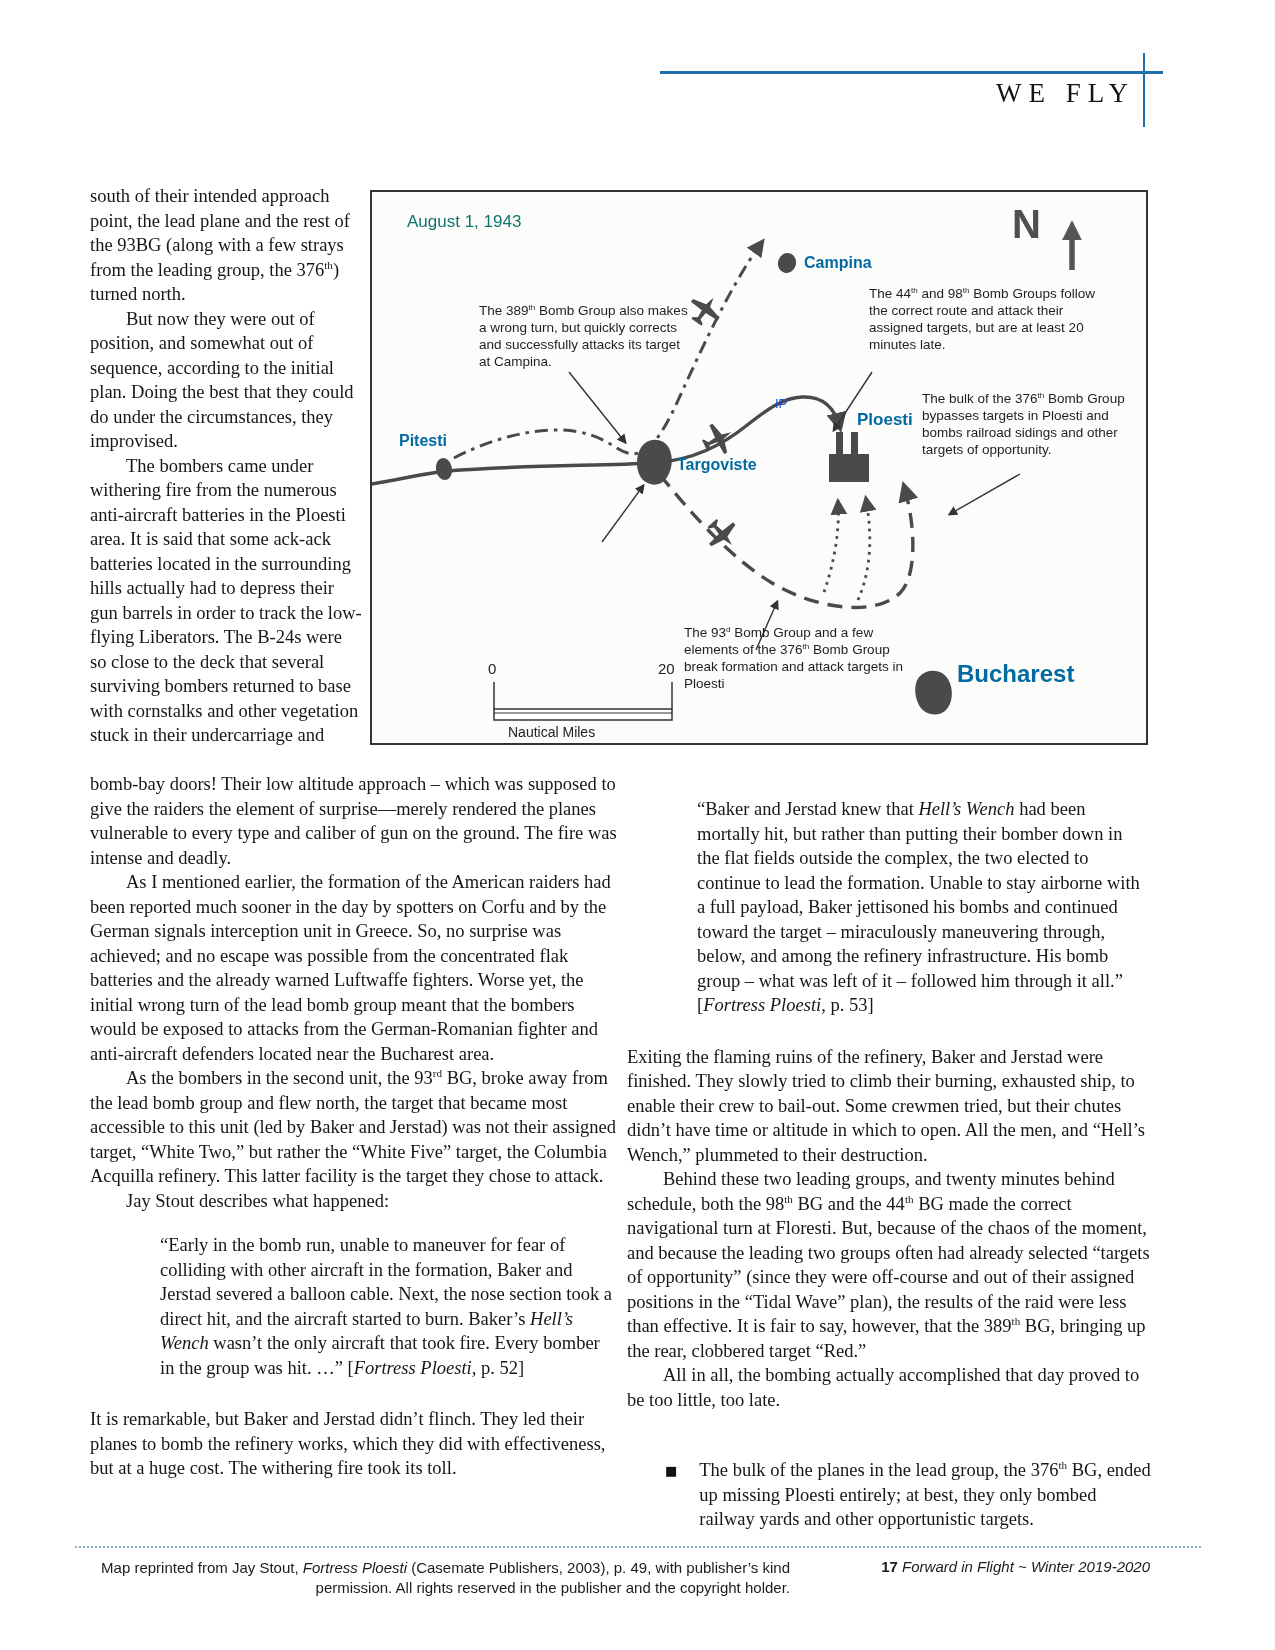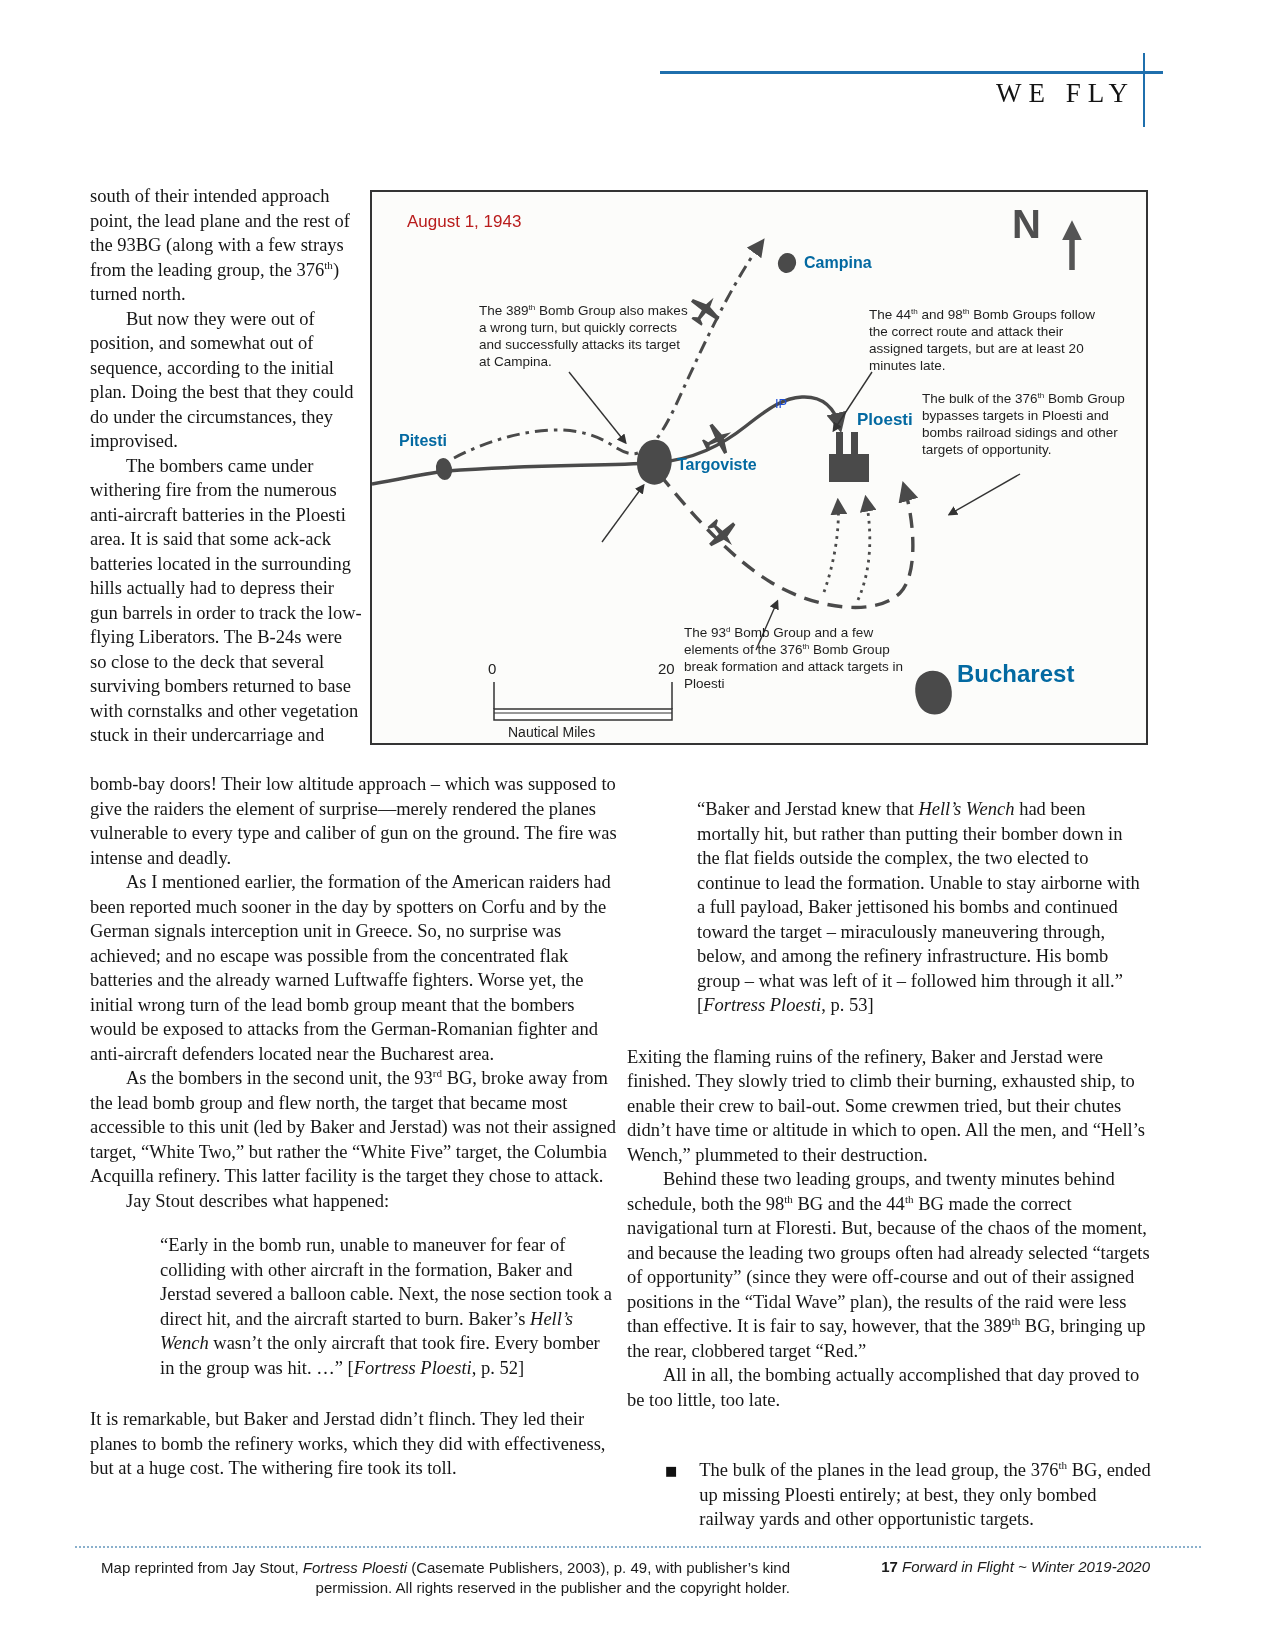--- a/index.html
+++ b/index.html
@@ -20,25 +20,25 @@
   .col-c{left:627px;top:797px;width:525px;}
   .col-c blockquote{margin:0 4px 27px 70px;}
   sup{font-size:0.6em;line-height:0;}
   .bullet-row{display:flex;margin:46px 0 0 38px;}
   .bullet-marker{font-size:13px;line-height:25px;margin-right:22px;font-family:"DejaVu Sans",sans-serif;color:#111;}
   .bullet-text{font-size:18.5px;line-height:24.5px;width:455px;}
   
   .map{position:absolute;left:370px;top:190px;width:778px;height:555px;background:#fcfcfa;
        border:2px solid #343434;box-sizing:border-box;font-family:"Liberation Sans",sans-serif;}
   .map svg{position:absolute;left:0;top:0;}
-  .map-date{position:absolute;left:35px;top:20px;font-size:17px;color:#b91c1c;}
+  .map-date{position:absolute;left:35px;top:20px;font-size:17px;color:#0f766e;}
   .compass-n{position:absolute;left:640px;top:10px;font-size:40px;font-weight:bold;color:#4f4f4f;}
   .ann{position:absolute;font-size:13.5px;line-height:17px;color:#1f1f1f;}
   .ann1{left:107px;top:110px;width:210px;}
-  .ann2{left:497px;top:114px;width:228px;}
+  .ann2{left:497px;top:93px;width:228px;}
   .ann3{left:550px;top:198px;width:218px;}
   .ann4{left:92px;top:315px;width:222px;}
   .ann5{left:312px;top:432px;width:232px;}
   .town{position:absolute;font-weight:bold;color:#0369a1;font-size:16px;}
   .t-pitesti{left:27px;top:240px;}
   .t-targoviste{left:305px;top:264px;}
   .t-campina{left:432px;top:62px;}
   .t-ploesti{left:485px;top:218px;font-size:17px;}
   .t-bucharest{left:585px;top:468px;font-size:24px;}
   .ip-label{position:absolute;left:403px;top:204px;font-size:13px;color:#1d4ed8;}

